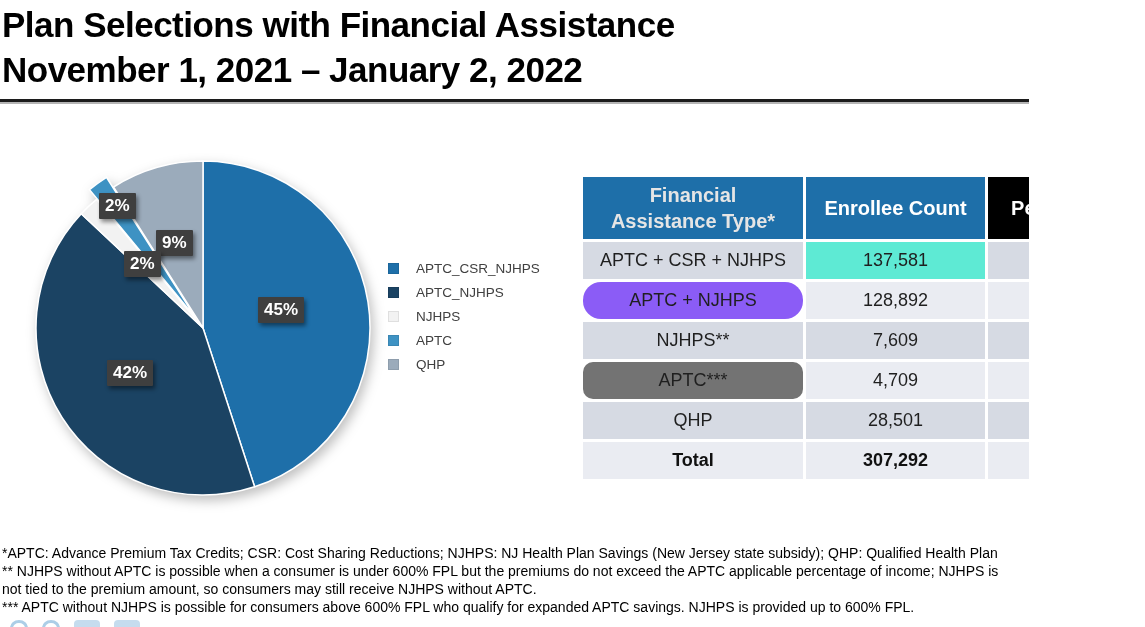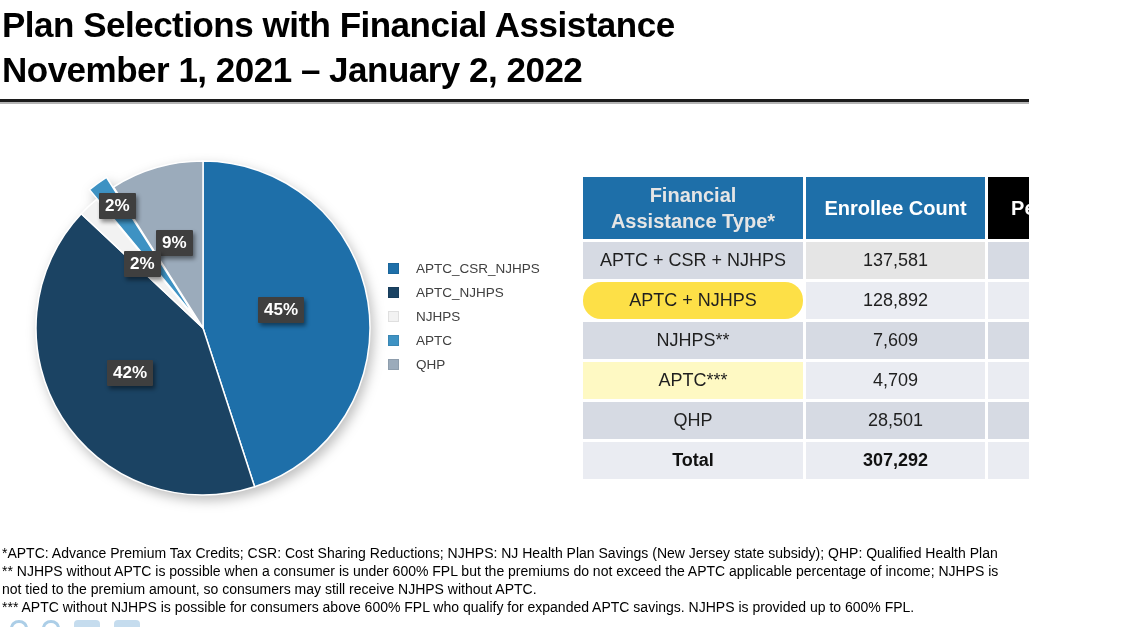--- a/index.html
+++ b/index.html
@@ -130,29 +130,29 @@
         <span class="legend-swatch" style="background: rgb(155, 171, 187);"></span>
         <span class="legend-label">QHP</span>
       </div>
     </div>
 
   <div id="fa-table" class="fa-table">
       <div class="fa-th" style="background: rgb(30, 111, 169); color: #e5e5e5;">Financial Assistance Type*</div>
       <div class="fa-th" style="background: rgb(30, 111, 169); color: rgb(255, 255, 255);">Enrollee Count</div>
       <div class="fa-th" style="background: #000000; color: rgb(255, 255, 255);">Percentage</div>
       <div class="fa-td" style="background: rgb(214, 218, 227);">APTC + CSR + NJHPS</div>
-      <div class="fa-td" style="background: #e5e5e5;">137,581</div>
+      <div class="fa-td" style="background: #5eead4;">137,581</div>
       <div class="fa-td" style="background: rgb(214, 218, 227);">45%</div>
-      <div class="fa-td" style="background: #fde047; border-radius: 18px;">APTC + NJHPS</div>
+      <div class="fa-td" style="background: #8b5cf6; border-radius: 18px;">APTC + NJHPS</div>
       <div class="fa-td" style="background: rgb(234, 236, 242);">128,892</div>
       <div class="fa-td" style="background: rgb(234, 236, 242);">42%</div>
       <div class="fa-td" style="background: rgb(214, 218, 227);">NJHPS**</div>
       <div class="fa-td" style="background: rgb(214, 218, 227);">7,609</div>
       <div class="fa-td" style="background: rgb(214, 218, 227);">2%</div>
-      <div class="fa-td" style="background: #fef9c3;">APTC***</div>
+      <div class="fa-td" style="background: #737373; border-radius: 10px;">APTC***</div>
       <div class="fa-td" style="background: rgb(234, 236, 242);">4,709</div>
       <div class="fa-td" style="background: rgb(234, 236, 242);">2%</div>
       <div class="fa-td" style="background: rgb(214, 218, 227);">QHP</div>
       <div class="fa-td" style="background: rgb(214, 218, 227);">28,501</div>
       <div class="fa-td" style="background: rgb(214, 218, 227);">9%</div>
       <div class="fa-td total" style="background: rgb(234, 236, 242);">Total</div>
       <div class="fa-td total" style="background: rgb(234, 236, 242);">307,292</div>
       <div class="fa-td total" style="background: rgb(234, 236, 242);">100%</div>
     </div>
 

